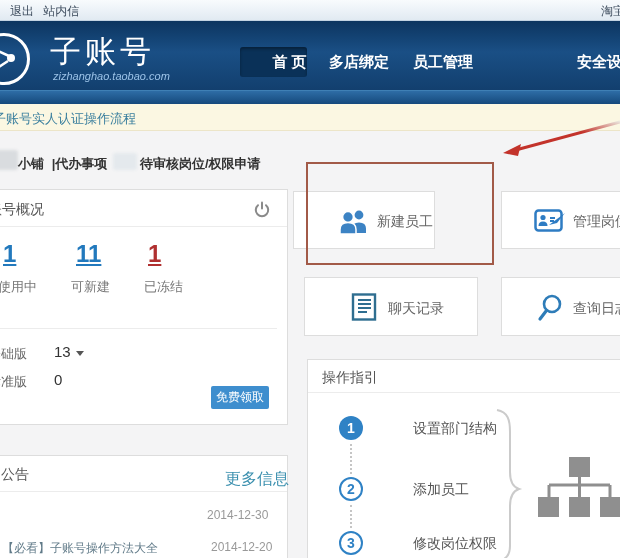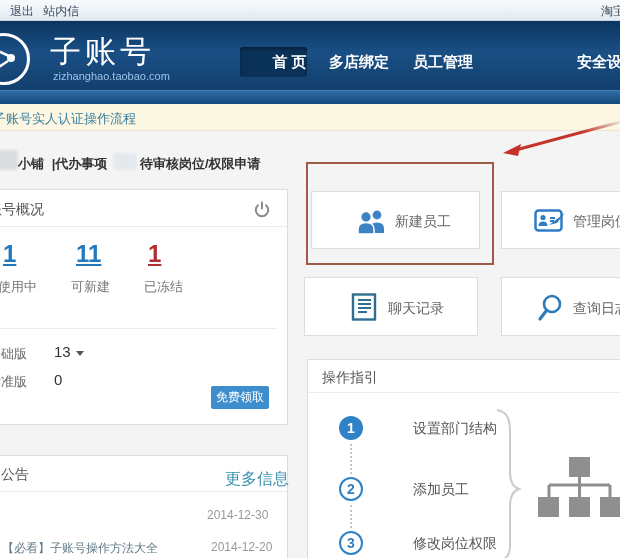--- a/index.html
+++ b/index.html
@@ -16,21 +16,21 @@
   .top-right { position:absolute; left:601px; top:3px; font-size:12px; color:#3a6ea5; white-space:nowrap; }
 
   
   .header { left:0; top:21px; width:620px; height:69px;
     background:linear-gradient(180deg,#0c3560 0%,#1a4f85 45%,#123f6e 100%); }
   .header-band { left:0; top:90px; width:620px; height:14px;
     background:linear-gradient(180deg,#2e6da6,#15497c); border-top:1px solid #3f80b5; }
   .logo-circle { left:-22px; top:33px; width:52px; height:52px; border:3px solid #fff;
     border-radius:50%; }
   .logo-title { left:50px; top:31px; font-size:31px; font-weight:normal; color:#fff; letter-spacing:4px; white-space:nowrap; }
-  .logo-domain { left:53px; top:70px; font-size:11px; color:#9cc3e8; white-space:nowrap; }
+  .logo-domain { left:53px; top:70px; font-size:11px; color:#9cc3e8; white-space:nowrap;font-style:italic; }
   .nav-item { top:47px; height:30px; line-height:30px; color:#fff; font-size:15px; font-weight:bold;
     white-space:nowrap; cursor:pointer; }
   .nav-active { left:240px; width:67px; text-align:center; background:#0a3158; border-radius:3px;
     box-shadow:inset 0 2px 3px rgba(0,0,0,.35);padding-left:32px; }
 
   
   .notice { left:0; top:104px; width:620px; height:27px; background:#fbf7e2; border-bottom:1px solid #ece5c8; }
   .notice-link { position:absolute; left:-7px; top:6px; font-size:13px; color:#3a7f9e; text-decoration:none; white-space:nowrap; }
 
   
@@ -144,21 +144,21 @@
     <div class="abs panel-title" style="left:34px;top:10px">公告</div>
     <a href="#" class="abs more-link" style="left:258px;top:13px">更多信息</a>
     <div class="abs hdiv" style="left:0;top:35px;width:320px"></div>
     <div class="abs ann-date" style="left:240px;top:52px">2014-12-30</div>
     <a href="#" class="abs ann-text" style="left:35px;top:84px">【必看】子账号操作方法大全</a>
     <div class="abs ann-date" style="left:244px;top:84px">2014-12-20</div>
   </div>
 
   <div class="abs red-rect" style="left:306px;top:162px;width:188px;height:103px;z-index:4"></div>
 
-  <div class="abs action-box" style="left:311px;top:191px;width:169px;height:58px">
+  <div class="abs action-box" style="left:293px;top:191px;width:142px;height:58px">
     <span class="abs" style="left:44px;top:16px">
       <svg width="32" height="27" viewBox="0 0 32 27">
         <circle cx="21" cy="7" r="4.4" fill="#3c83c4"></circle>
         <path d="M14 25 v-4.5 q0-6 7-6 q7 0 7 6 V25 z" fill="#3c83c4"></path>
         <circle cx="10" cy="9" r="5.4" fill="#3c83c4" stroke="#fff" stroke-width="1.5"></circle>
         <path d="M2 26 v-4.5 q0-7 8-7 q8 0 8 7 V26 z" fill="#3c83c4" stroke="#fff" stroke-width="1.5"></path>
       </svg>
     </span>
     <span class="action-label" style="left:83px;top:21px">新建员工</span>
   </div>

